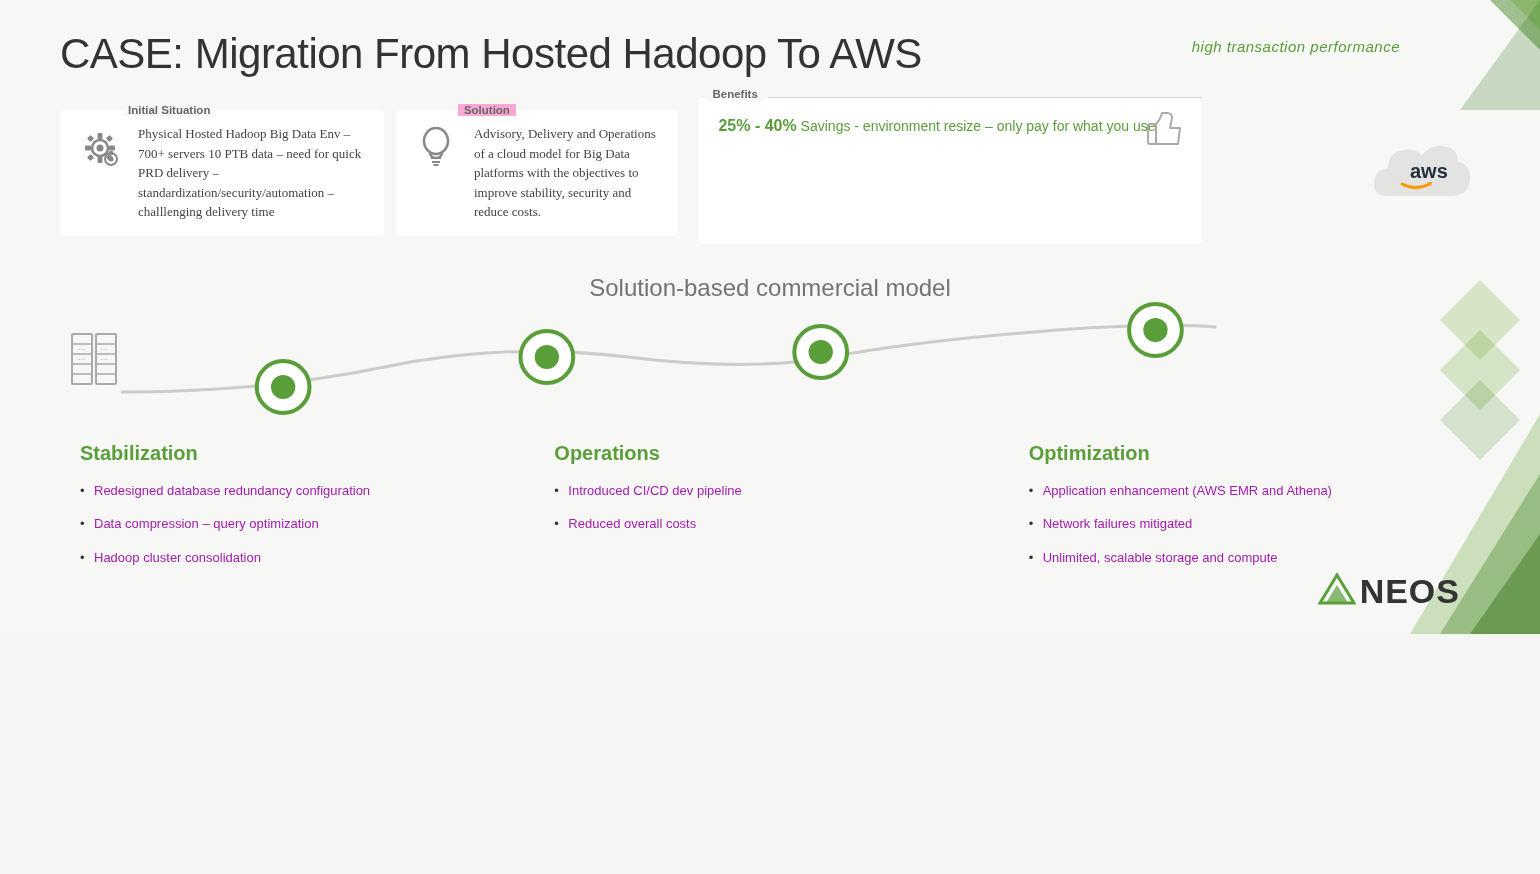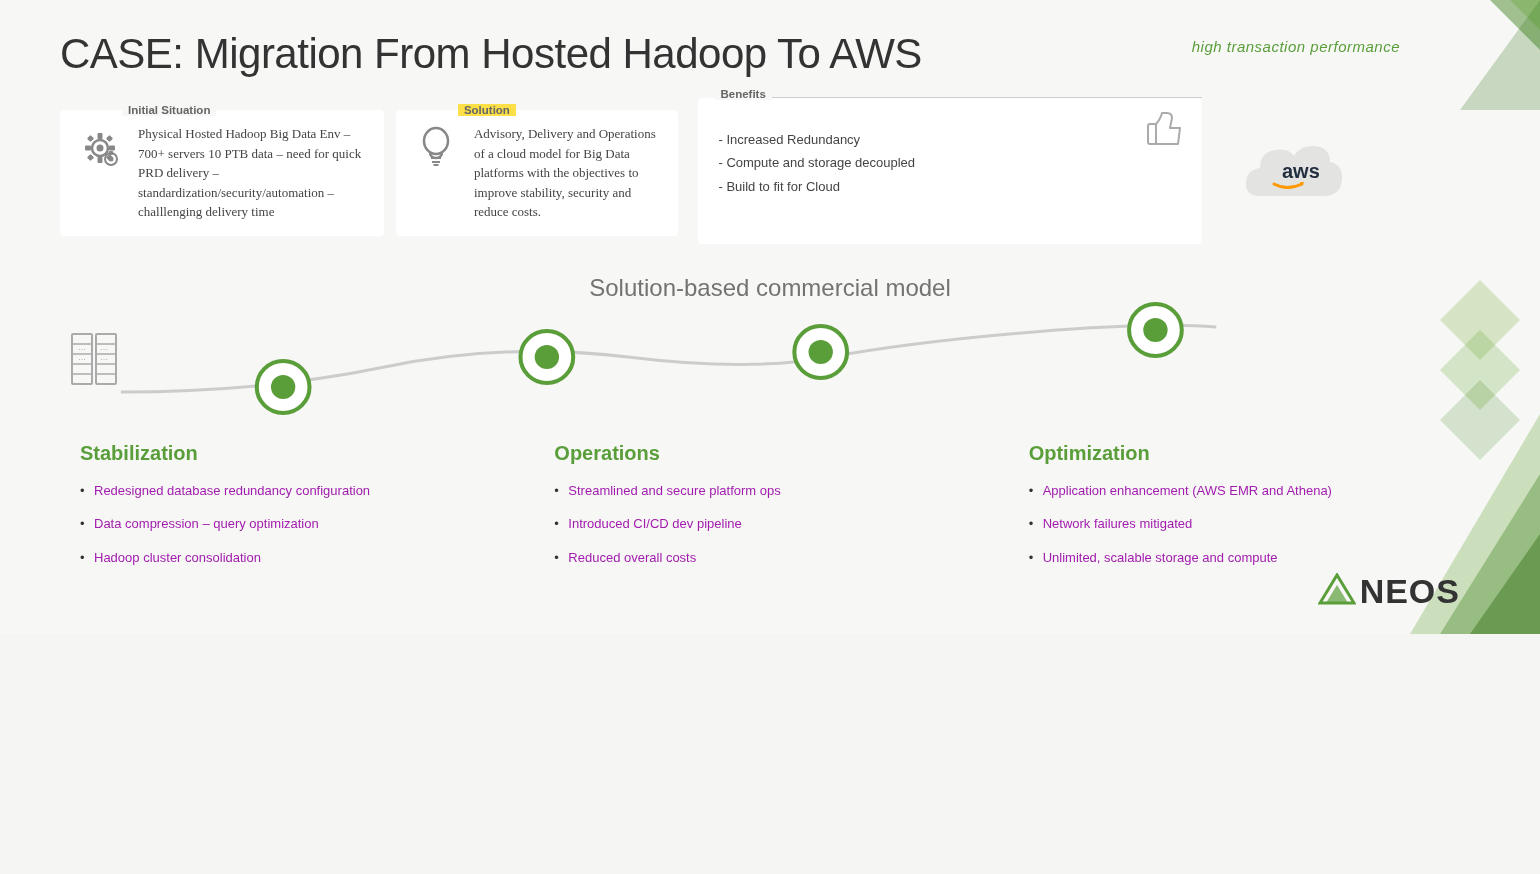--- a/index.html
+++ b/index.html
@@ -105,21 +105,21 @@
     .savings-green {
       color: #5a9e3a;
       font-weight: 500;
     }
 
     
     .aws-area {
       flex: 0.5;
       display: flex;
       align-items: center;
-      justify-content: flex-start;
+      justify-content: flex-end;
     }
 
     .solution-title {
       text-align: center;
       font-size: 24px;
       color: #737373;
       font-weight: 400;
       margin-bottom: 0;
       position: relative;
       z-index: 2;
@@ -235,53 +235,51 @@
               <circle cx="33" cy="33" r="2.5" fill="#888"></circle>
               <rect x="31" y="25" width="4" height="4" rx="0.5" fill="#888"></rect>
             </svg>
           </div>
           <p class="info-box-text">Physical Hosted Hadoop Big Data Env – 700+ servers 10 PTB data – need for  quick PRD delivery – standardization/security/automation – challlenging delivery time</p>
         </div>
       </div>
 
       <div style="position:relative;">
         <div style="position:absolute;top:14px;left:56px;right:0;height:1px;background:#ccc;"></div>
-        <div style="position:absolute;top:6px;left:62px;background:#fde047;padding:0 6px;font-size:11.5px;font-weight:600;color:#666;z-index:1;">Solution</div>
+        <div style="position:absolute;top:6px;left:62px;background:#f9a8d4;padding:0 6px;font-size:11.5px;font-weight:600;color:#666;z-index:1;">Solution</div>
         <div class="info-box" style="margin-top:12px;">
 
           <div style="width:48px;height:48px;flex-shrink:0;display:flex;align-items:center;justify-content:center;">
             <svg width="36" height="44" viewBox="0 0 36 44">
               <ellipse cx="18" cy="15" rx="12" ry="13" fill="none" stroke="#888" stroke-width="2.5"></ellipse>
               <path d="M12 26 Q12 32 18 32 Q24 32 24 26" fill="none" stroke="#888" stroke-width="2.5"></path>
               <line x1="13" y1="32" x2="23" y2="32" stroke="#888" stroke-width="2"></line>
               <line x1="14" y1="36" x2="22" y2="36" stroke="#888" stroke-width="2"></line>
               <line x1="15.5" y1="39" x2="20.5" y2="39" stroke="#888" stroke-width="2"></line>
             </svg>
           </div>
           <p class="info-box-text">Advisory, Delivery and Operations of a cloud model for Big Data platforms with the objectives to improve stability, security and reduce costs.</p>
         </div>
       </div>
     </div>
 
     <div class="benefits-box">
-      <div style="position:absolute;top:-10px;left:16px;background:#f7f7f5;padding:0 6px;font-size:11.5px;font-weight:600;color:#666;z-index:1;">Benefits</div>
+      <div style="position:absolute;top:-10px;left:8px;background:#f7f7f5;padding:0 6px;font-size:11.5px;font-weight:600;color:#666;z-index:1;">Benefits</div>
       <div style="position:absolute;top:-1px;left:70px;right:0;height:1px;background:#ccc;"></div>
 
       <div style="position:absolute;top:10px;right:16px;">
         <svg width="44" height="44" viewBox="0 0 44 44">
           <path d="M20 5 C20 5 18 12 14 16 L14 36 L36 36 L38 20 L28 20 L30 10 C30 7 28 5 25 5 Z" fill="none" stroke="#aaa" stroke-width="2" stroke-linejoin="round"></path>
           <rect x="6" y="16" width="8" height="20" rx="2" fill="none" stroke="#aaa" stroke-width="2"></rect>
         </svg>
       </div>
 
-      <ul class="benefits-list" style="margin-top:14px;">
-        <li>Increased Redundancy</li>
-        <li>Compute and storage decoupled</li>
-        <li>Build to fit for Cloud</li>
-      </ul>
+      <div class="savings-text">
+        <span class="savings-highlight">25% - 40%</span><span class="savings-green"> Savings - environment resize – only pay for what you use</span>
+      </div>
     </div>
 
     <div class="aws-area">
       <div class="aws-cloud">
 
         <svg width="130" height="90" viewBox="0 0 130 90">
           <path d="M100 70 Q120 70 120 52 Q120 38 108 36 Q108 20 90 20 Q78 20 72 30 Q66 22 54 24 Q38 26 38 42 Q24 44 24 58 Q24 70 38 70 Z" fill="#ddd" opacity="0.8"></path>
 
           <text x="60" y="52" font-size="20" font-weight="700" fill="#232F3E" font-family="Arial">aws</text>
 
@@ -345,21 +343,20 @@
         <ul class="column-items">
           <li>Redesigned database redundancy configuration</li>
           <li>Data compression – query optimization</li>
           <li>Hadoop cluster consolidation</li>
         </ul>
       </div>
 
       <div class="column">
         <div class="column-title">Operations</div>
         <ul class="column-items">
-          <li>Streamlined and secure platform ops</li>
           <li>Introduced CI/CD dev pipeline</li>
           <li>Reduced overall costs</li>
         </ul>
       </div>
 
 
       <div class="column" style="position:relative;">
         <div class="column-title">Optimization</div>
         <ul class="column-items">
           <li>Application enhancement (AWS EMR and Athena)</li>

